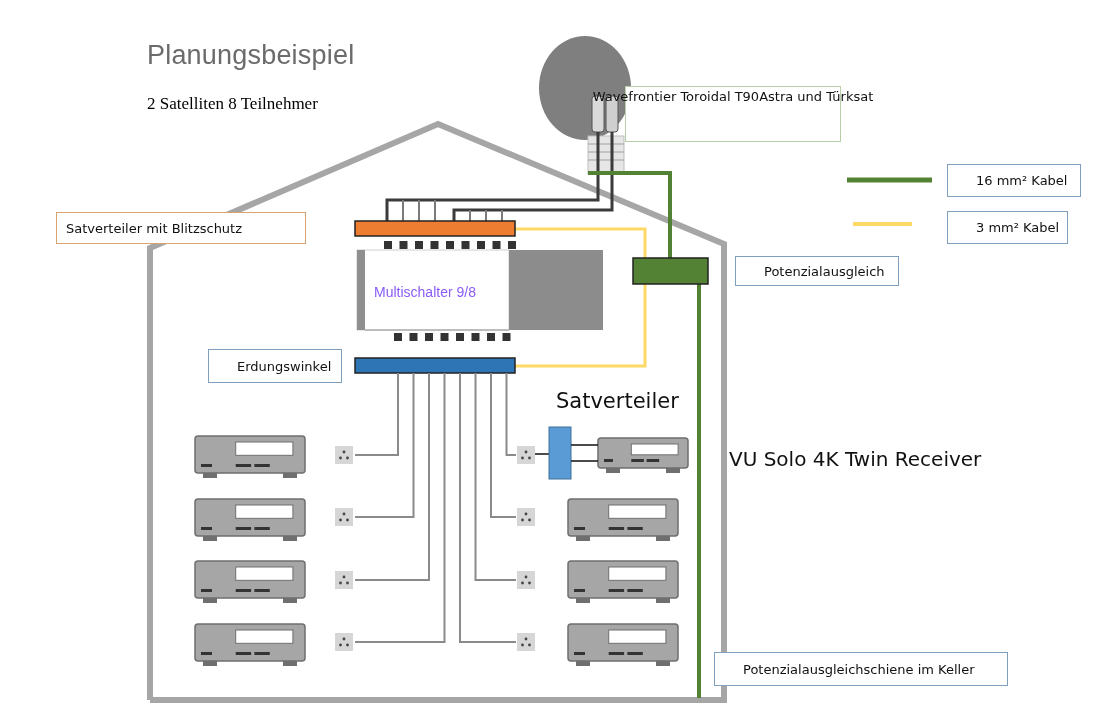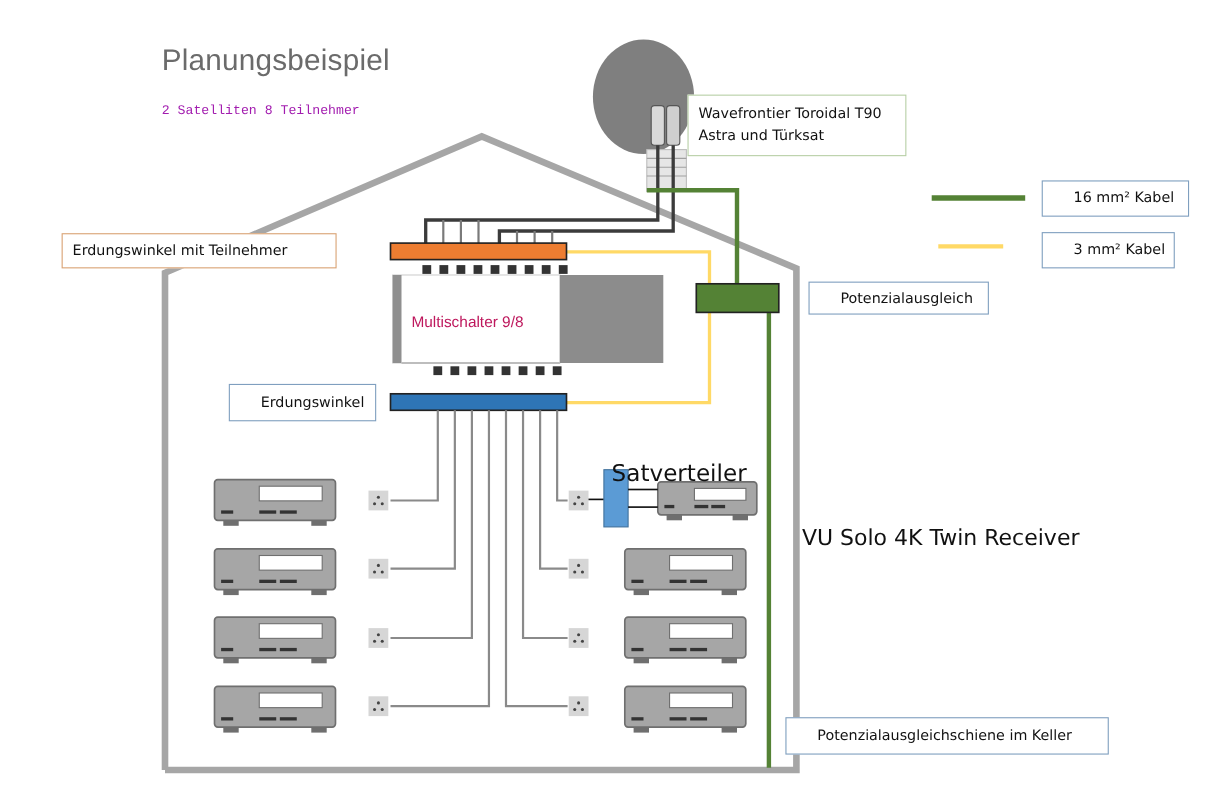--- a/index.html
+++ b/index.html
@@ -1,25 +1,25 @@
 <!DOCTYPE html>
 <html><head>
 <meta charset="utf-8">
 <style>
   html, body { margin:0; padding:0; background:#ffffff; }
   #stage { position:relative; width:1112px; height:720px; overflow:hidden; background:#ffffff; font-family:"Liberation Sans", sans-serif; }
   #diagram { position:absolute; left:0; top:0; }
   .title { position:absolute; left:147px; top:40px; font-size:27px; color:#6b6b6b; font-family:"Liberation Sans", sans-serif; letter-spacing:0.2px; }
-  .subtitle { position:absolute; left:147px; top:94px; font-size:12px; color:#a21caf; font-family:Liberation Mono, monospace; }
+  .subtitle { position:absolute; left:147px; top:94px; font-size:17px; color:#000000; font-family:Liberation Serif, serif; }
   .label { position:absolute; background:#ffffff; font-family:"DejaVu Sans", sans-serif; font-size:13px; color:#111; padding:0 9px; display:flex; align-items:center; white-space:nowrap; box-sizing:border-box; }
   .lbl-blue { border:1px solid #7f9fbf;padding-left:28px; }
   .lbl-orange { border:1px solid #d9a273; }
   .lbl-green { border:1px solid #b7cfa6; }
-  .plain { position:absolute; font-family:"DejaVu Sans", sans-serif; color:#111; white-space:nowrap;margin-top:29px; }
-  .ms-text { position:absolute; left:374px; top:284px; font-size:14px; color:#be185d; font-family:"Liberation Sans", sans-serif;text-align:right; }
+  .plain { position:absolute; font-family:"DejaVu Sans", sans-serif; color:#111; white-space:nowrap; }
+  .ms-text { position:absolute; left:374px; top:284px; font-size:14px; color:#8b5cf6; font-family:"Liberation Sans", sans-serif;text-align:right; }
 </style>
 </head>
 <body>
 
 <div id="stage">
   <svg id="diagram" width="1112" height="720">
 
     <polyline points="150,700 150,248 438,124 724,244 724,700 150,700" fill="none" stroke="#a6a6a6" stroke-width="6" stroke-linejoin="miter"></polyline>
 
     <g>
@@ -229,26 +229,26 @@
       <line x1="571" y1="461" x2="598" y2="461" stroke="#111" stroke-width="1.5"></line>
     </g>
 
     <line x1="847" y1="180" x2="932" y2="180" stroke="#548235" stroke-width="5"></line>
     <line x1="853" y1="224" x2="912" y2="224" stroke="#ffd966" stroke-width="4"></line>
   </svg>
 
   <div class="title">Planungsbeispiel</div>
   <div class="subtitle">2 Satelliten 8 Teilnehmer</div>
 
-  <div class="label lbl-green" style="left:625px;top:86px;width:199px;height:56px;flex-direction:column;align-items:flex-start;justify-content:center;line-height:20px;">
+  <div class="label lbl-green" style="left:625px;top:86px;width:216px;height:56px;flex-direction:row;align-items:flex-start;justify-content:center;line-height:20px;">
     <span>Wavefrontier Toroidal T90</span>
     <span>Astra und Türksat</span>
   </div>
 
-  <div class="label lbl-orange" style="left:56px;top:212px;width:250px;height:32px;">Erdungswinkel mit Teilnehmer</div>
+  <div class="label lbl-orange" style="left:56px;top:212px;width:250px;height:32px;">Satverteiler mit Blitzschutz</div>
   <div class="label lbl-blue" style="left:208px;top:349px;width:134px;height:34px;">Erdungswinkel</div>
   <div class="label lbl-blue" style="left:735px;top:256px;width:164px;height:30px;">Potenzialausgleich</div>
   <div class="label lbl-blue" style="left:947px;top:164px;width:134px;height:33px;">16 mm² Kabel</div>
   <div class="label lbl-blue" style="left:947px;top:211px;width:121px;height:33px;">3 mm² Kabel</div>
   <div class="label lbl-blue" style="left:714px;top:652px;width:294px;height:34px;">Potenzialausgleichschiene im Keller</div>
 
   <div class="ms-text">Multischalter 9/8</div>
   <div class="plain" style="left:556px;top:389px;font-size:21px;">Satverteiler</div>
   <div class="plain" style="left:729px;top:447px;font-size:20px;">VU Solo 4K Twin Receiver</div>
 </div>

